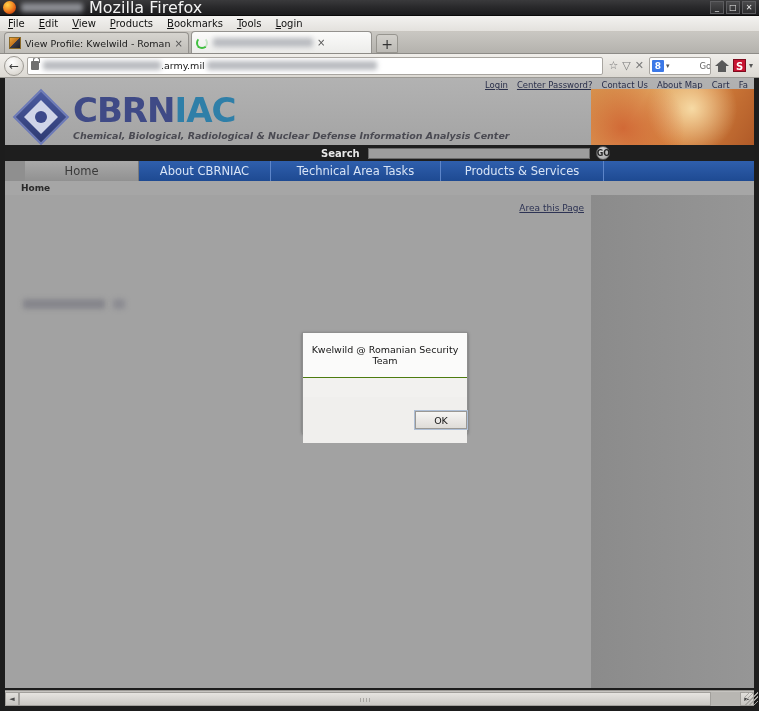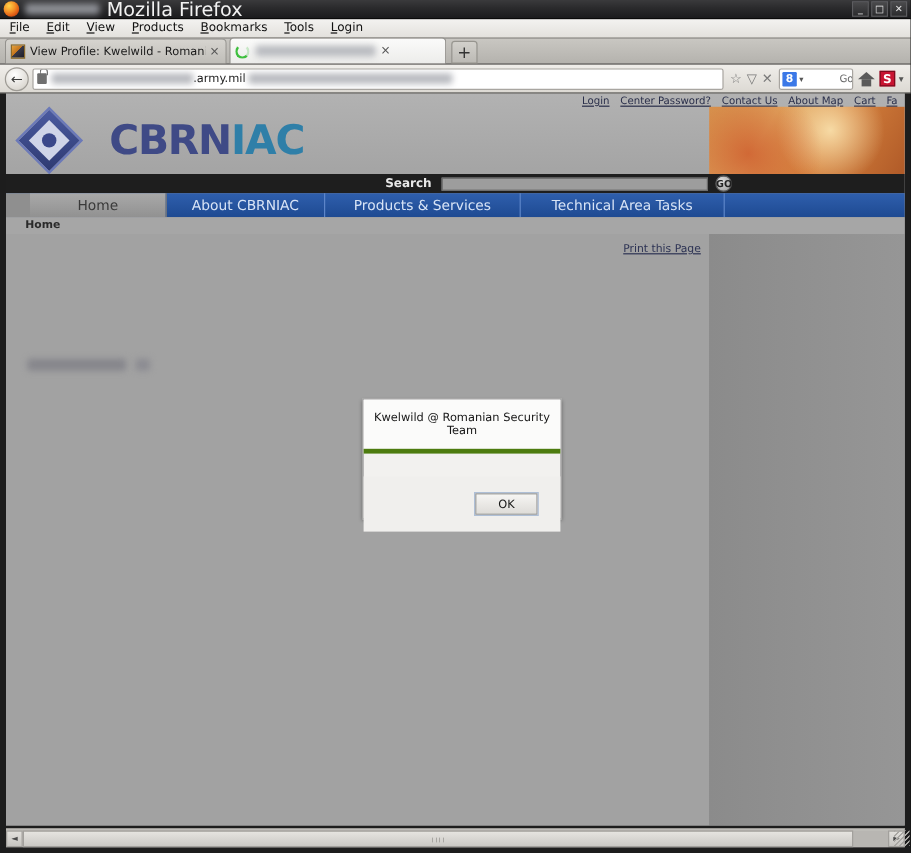--- a/index.html
+++ b/index.html
@@ -274,21 +274,21 @@
   }
   #logo-diamond .d-inner {
     position: absolute; left: 14px; top: 14px; width: 24px; height: 24px;
     background: #cfd4e8;
     transform: rotate(45deg);
   }
   #logo-diamond .d-core {
     position: absolute; left: 20px; top: 20px; width: 12px; height: 12px;
     background: #3a478a; border-radius: 50%;
   }
-  #logo-text { margin-left: 24px; }
+  #logo-text { margin-left: 6px; }
   #brand {
     font-size: 34px; font-weight: bold; line-height: 1;
     font-family: "DejaVu Sans", sans-serif;
     letter-spacing: -1px;
   }
   #brand .b1 { color: #3f4a86; }
   #brand .b2 { color: #2f7fa8; }
   #tagline {
     font-size: 9.5px; color: #4a4a52; font-style: italic; font-weight: bold;
     margin-top: 3px;
@@ -398,33 +398,32 @@
     background: #f2f1ef;
     border: 1px solid #8f8f8f;
     box-shadow: 0 1px 3px rgba(0,0,0,.35);
     z-index: 50;
   }
   #modal-msgarea {
     position: absolute; left: 0; top: 0;
     width: 164px; height: 45px;
     background: #fbfbfa;
     display: flex; align-items: center; justify-content: flex-start;
-    border-bottom: 4px solid #4d7c0f;
+    border-bottom: 1px solid #4d7c0f;
   }
   #modal-message {
     font-size: 9.5px; color: #161616; text-align: center;
     padding: 0 8px;
     font-family: "DejaVu Sans", sans-serif;
   }
   #modal-btnarea {
     position: absolute; left: 0; top: 64px;
     width: 164px; height: 46px;
     background: #f0efed;
     display: flex; align-items: center; justify-content: flex-end;
-    padding-right: 19px;
   }
   #modal-ok {
     width: 52px; height: 18px;
     background: linear-gradient(to bottom,#f6f5f3,#dedcd8);
     border: 1px solid #9a9894;
     outline: 1px solid #aebfd6;
     color: #161616; font-size: 9.5px;
     display: flex; align-items: center; justify-content: center;
     font-family: "DejaVu Sans", sans-serif;
   }
@@ -547,47 +546,48 @@
       </div>
 
       <div id="logo-area">
         <div id="logo-diamond">
           <div class="d-outer"></div>
           <div class="d-inner"></div>
           <div class="d-core"></div>
         </div>
         <div id="logo-text">
           <div id="brand"><span class="b1">CBRN</span><span class="b2">IAC</span></div>
+          <div id="tagline">Chemical, Biological, Radiological &amp; Nuclear Defense Information Analysis Center</div>
         </div>
       </div>
 
       <div id="banner-img"></div>
     </div>
 
     <div id="searchbar">
       <span id="search-label">Search</span>
       <div id="site-search-input" placeholder=""></div>
       <div id="go-btn">GO</div>
     </div>
 
     <div id="mainnav">
       <div id="nav-spacer"></div>
       <div class="nav-tab active" style="width:114px">Home</div>
       <div class="nav-tab" style="width:132px">About CBRNIAC</div>
+      <div class="nav-tab" style="width:170px">Technical Area Tasks</div>
       <div class="nav-tab" style="width:163px">Products &amp; Services</div>
-      <div class="nav-tab" style="width:170px">Technical Area Tasks</div>
     </div>
 
     <div id="breadcrumb-bar">
       <span id="breadcrumb">Home</span>
     </div>
 
     <div id="page-body">
       <div id="content-col">
-        <span id="print-link">Print this Page</span>
+        <span id="print-link">Area this Page</span>
         <div id="content-redact-1" class="redact"></div>
         <div id="content-redact-2" class="redact"></div>
       </div>
       <div id="right-col"></div>
     </div>
 
     <div id="modal">
       <div id="modal-msgarea">
         <div id="modal-message">Kwelwild @ Romanian Security Team</div>
       </div>

